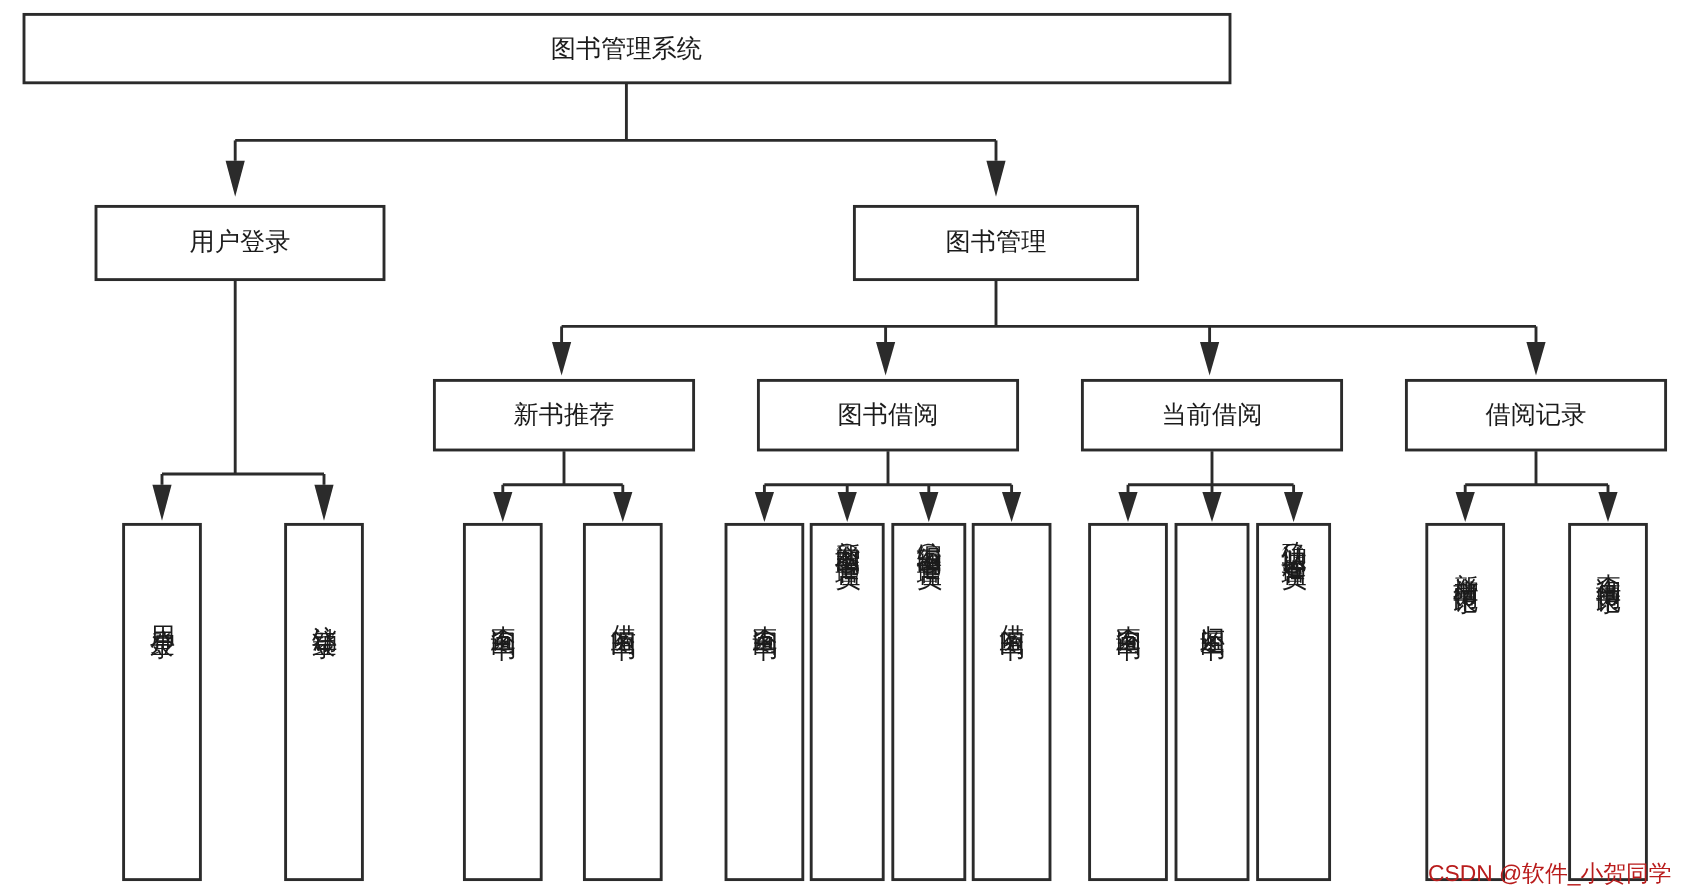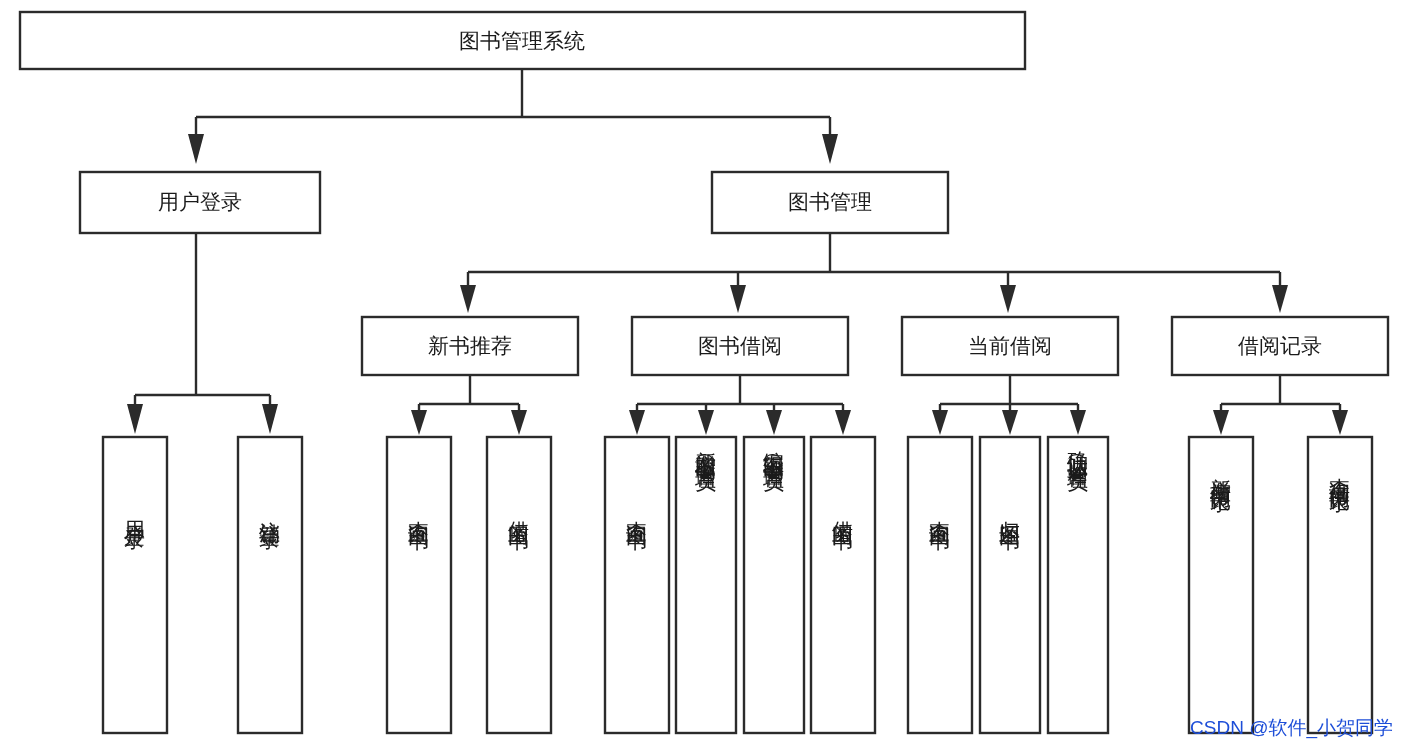--- a/index.html
+++ b/index.html
@@ -56,21 +56,21 @@
     text-orientation: upright;
     letter-spacing: 3px;
     text-anchor: middle;
   }
   .watermark {
     position: absolute;
     right: 12px;
     bottom: 6px;
     font-family: "Liberation Sans", "DejaVu Sans", sans-serif;
     font-size: 19px;
-    color: #1d4ed8;
+    color: #b91c1c;
     white-space: nowrap;
     pointer-events: none;
   }
 </style>
 </head>
 <body>
 
 <div id="diagram-root">
   <svg id="flowchart" viewBox="0 0 1405 747" xmlns="http://www.w3.org/2000/svg">
 

